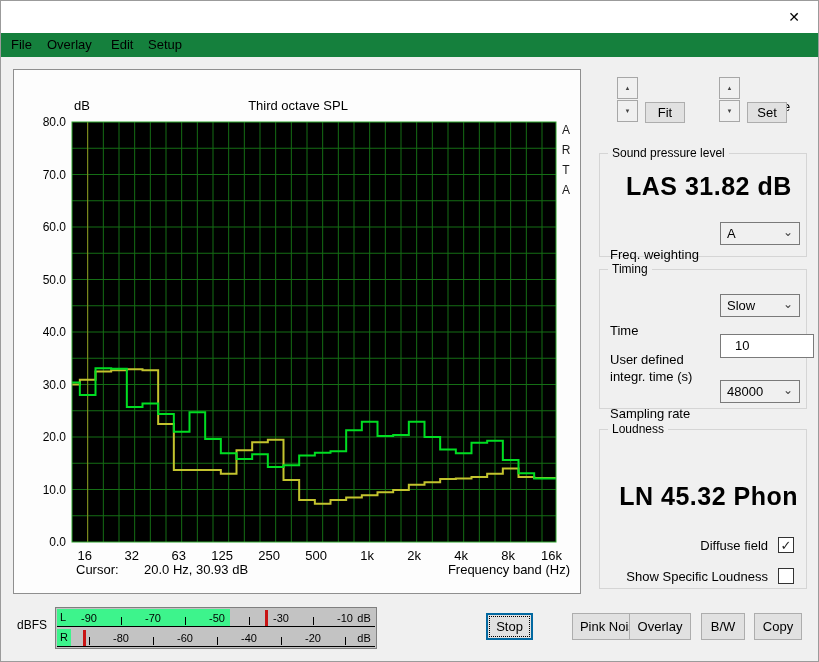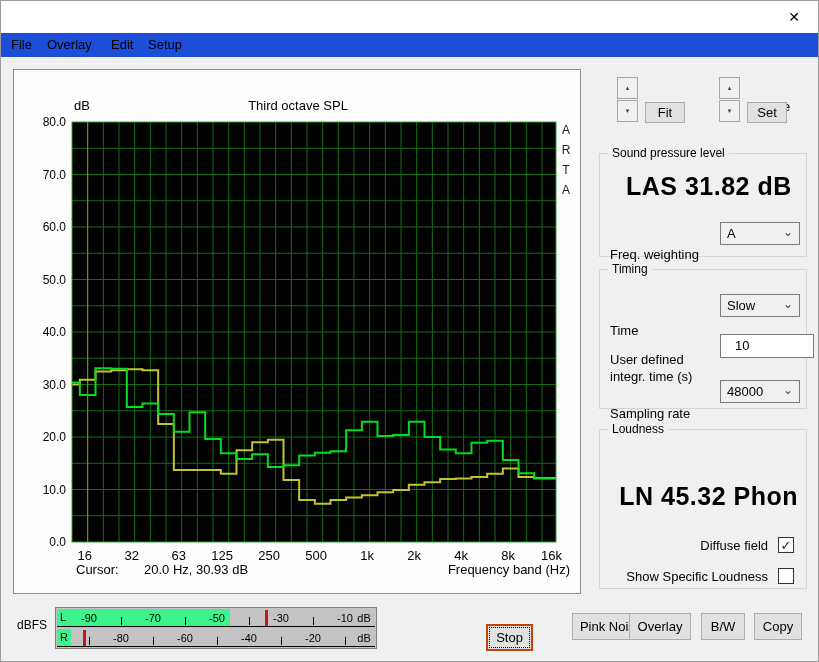--- a/index.html
+++ b/index.html
@@ -5,21 +5,21 @@
   * { margin:0; padding:0; box-sizing:border-box; }
   html,body { width:819px; height:662px; overflow:hidden;
     font-family:"Liberation Sans", sans-serif; background:#f0f0f0; color:#000; }
   #window { position:relative; width:819px; height:662px; border:1px solid #9b9b9b; background:#f0f0f0; }
 
   
   #titlebar { position:absolute; left:0; top:0; width:100%; height:32px; background:#fff; }
   #title-text { position:absolute; left:9px; top:9px; font-size:13px; }
   #close-btn { position:absolute; right:10px; top:6px; width:28px; height:20px; text-align:center;
     font-size:14px; line-height:20px; cursor:default; }
-  #menubar { position:absolute; left:0; top:32px; width:100%; height:24px; background:#1d4ed8; }
+  #menubar { position:absolute; left:0; top:32px; width:100%; height:24px; background:#15803d; }
   .menu-item { position:absolute; top:3px; font-size:13px; padding:1px 4px; }
 
   
   #chart-panel { position:absolute; left:12px; top:68px; width:568px; height:525px;
     background:#fdfdfd; border:1px solid #8f8f8f; }
   #chart-svg { position:absolute; left:0; top:0; }
   .chart-text { position:absolute; font-size:13px; color:#000; white-space:nowrap; }
   #chart-ylabel { left:60px; top:28px; }
   #chart-title { left:0; top:28px; width:568px; text-align:center; }
   .ytick { position:absolute; width:44px; text-align:right; font-size:12px; }
@@ -55,21 +55,21 @@
   .meter-row { position:absolute; left:1px; width:318px; height:18px; }
   .meter-chan { position:absolute; left:0; top:0; width:14px; height:18px; background:#3df48c;
     font-size:11px; line-height:17px; padding-left:3px; }
   .meter-bar { position:absolute; left:14px; top:0; height:18px; background:#3df48c; }
   .meter-baseline { position:absolute; left:0; bottom:0; width:318px; height:1px; background:#000; }
   .meter-peak { position:absolute; top:1px; width:3px; height:16px; background:#c81414; }
   .meter-num { position:absolute; top:3px; font-size:11px; color:#000; transform:translateX(-50%); }
   .meter-tick { position:absolute; bottom:2px; width:1px; height:8px; background:#000; }
   .bottom-btn { position:absolute; top:612px; height:27px; background:#e1e1e1; border:1px solid #adadad;
     font-size:13px; text-align:center; line-height:25px; }
-  .bottom-btn.focused { border:2px solid #c2410c; outline:1px dotted #000; outline-offset:-4px; line-height:23px;margin-top:11px; }
+  .bottom-btn.focused { border:2px solid #0369a1; outline:1px dotted #000; outline-offset:-4px; line-height:23px; }
 </style>
 </head>
 <body>
 
 <div id="window">
 
   <div id="titlebar">
     <span id="close-btn">✕</span>
   </div>
 

